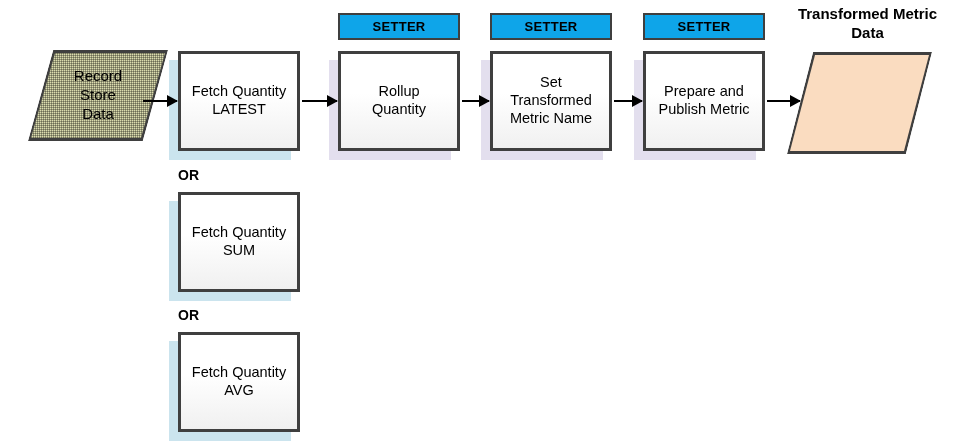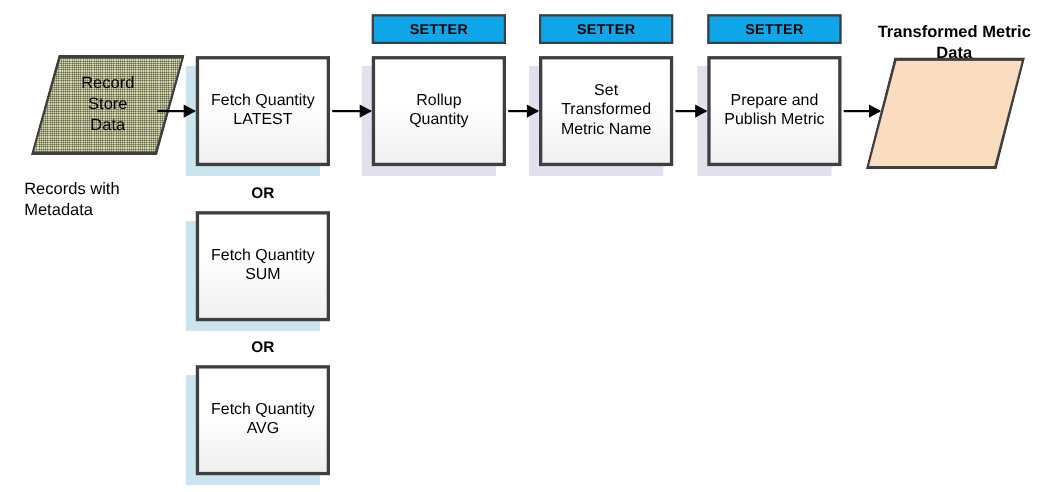--- a/index.html
+++ b/index.html
@@ -115,21 +115,20 @@
     text-align: left;
   }
   .lbl.caption-bold {
     font-size: 15px;
     font-weight: bold;
     text-align: center;
   }
   .lbl.or {
     font-size: 14px;
     font-weight: bold;
-    text-align: center;
   }
 
   
   .arrow { position: absolute; height: 2px; background: #000000; }
   .arrow::after {
     content: "";
     position: absolute;
     right: -1px;
     top: 50%;
     transform: translateY(-50%);
@@ -153,21 +152,20 @@
   </div>
   <div class="chip setter" style="left:643px; top:13px; width:122px;">
     <span>SETTER</span>
   </div>
 
   <div class="para" style="left:28px; top:50px; width:140px; height:91px;">
     <div class="para-border"></div>
     <div class="para-fill hatched" style="inset:3px;"></div>
     <div class="para-label">Record<br>Store<br>Data</div>
   </div>
-  <div class="lbl caption" style="left:22px; top:162px; width:150px;">Records with<br>Metadata</div>
 
   <div class="proc-wrap" style="left:178px; top:51px;">
     <div class="proc-shadow blue"></div>
     <div class="proc-box">
       <div class="proc-label">Fetch Quantity<br>LATEST</div>
     </div>
   </div>
 
   <div class="proc-wrap" style="left:338px; top:51px;">
     <div class="proc-shadow purple"></div>
@@ -183,21 +181,21 @@
     </div>
   </div>
 
   <div class="proc-wrap" style="left:643px; top:51px;">
     <div class="proc-shadow purple"></div>
     <div class="proc-box">
       <div class="proc-label">Prepare and<br>Publish Metric</div>
     </div>
   </div>
 
-  <div class="lbl caption-bold" style="left:780px; top:20px; width:175px;">Transformed Metric<br>Data</div>
+  <div class="lbl caption-bold" style="left:780px; top:4px; width:175px;">Transformed Metric<br>Data</div>
   <div class="para" style="left:787px; top:52px; width:145px; height:102px;">
     <div class="para-border"></div>
     <div class="para-fill peach" style="inset:3px;"></div>
   </div>
 
   <div class="lbl or" style="left:178px; top:167px; width:122px;">OR</div>
 
   <div class="proc-wrap" style="left:178px; top:192px;">
     <div class="proc-shadow blue"></div>
     <div class="proc-box">

